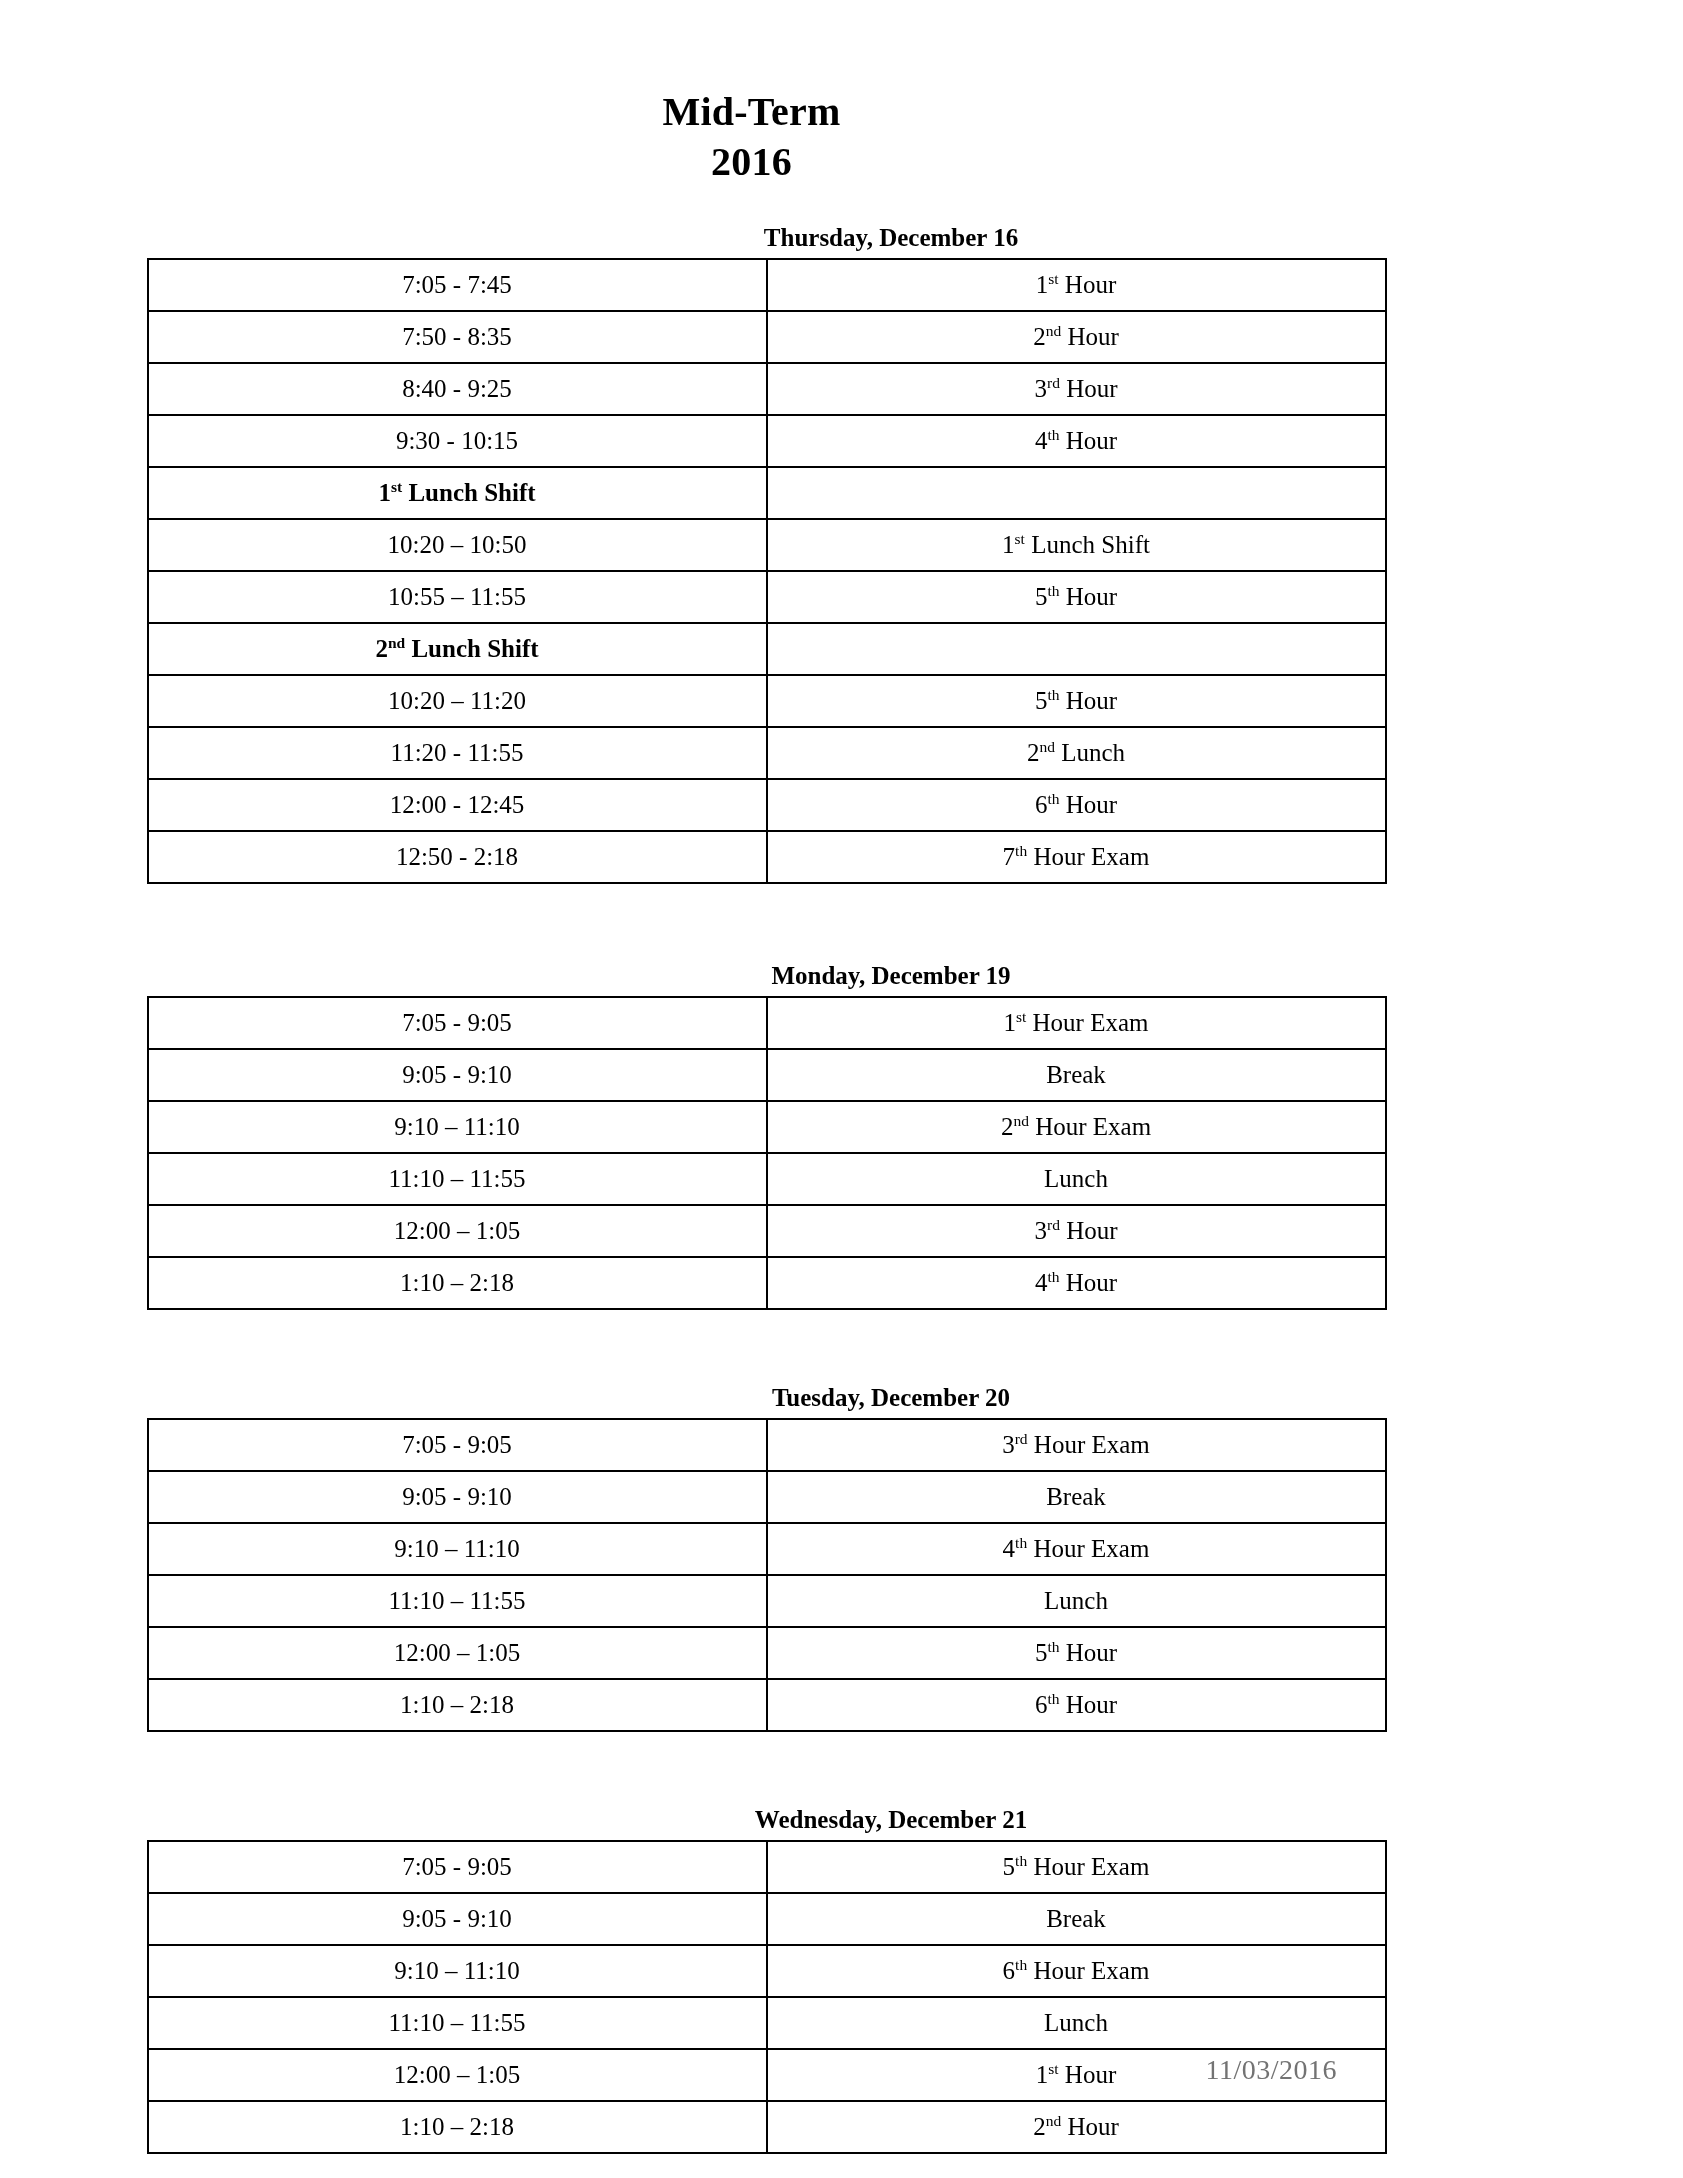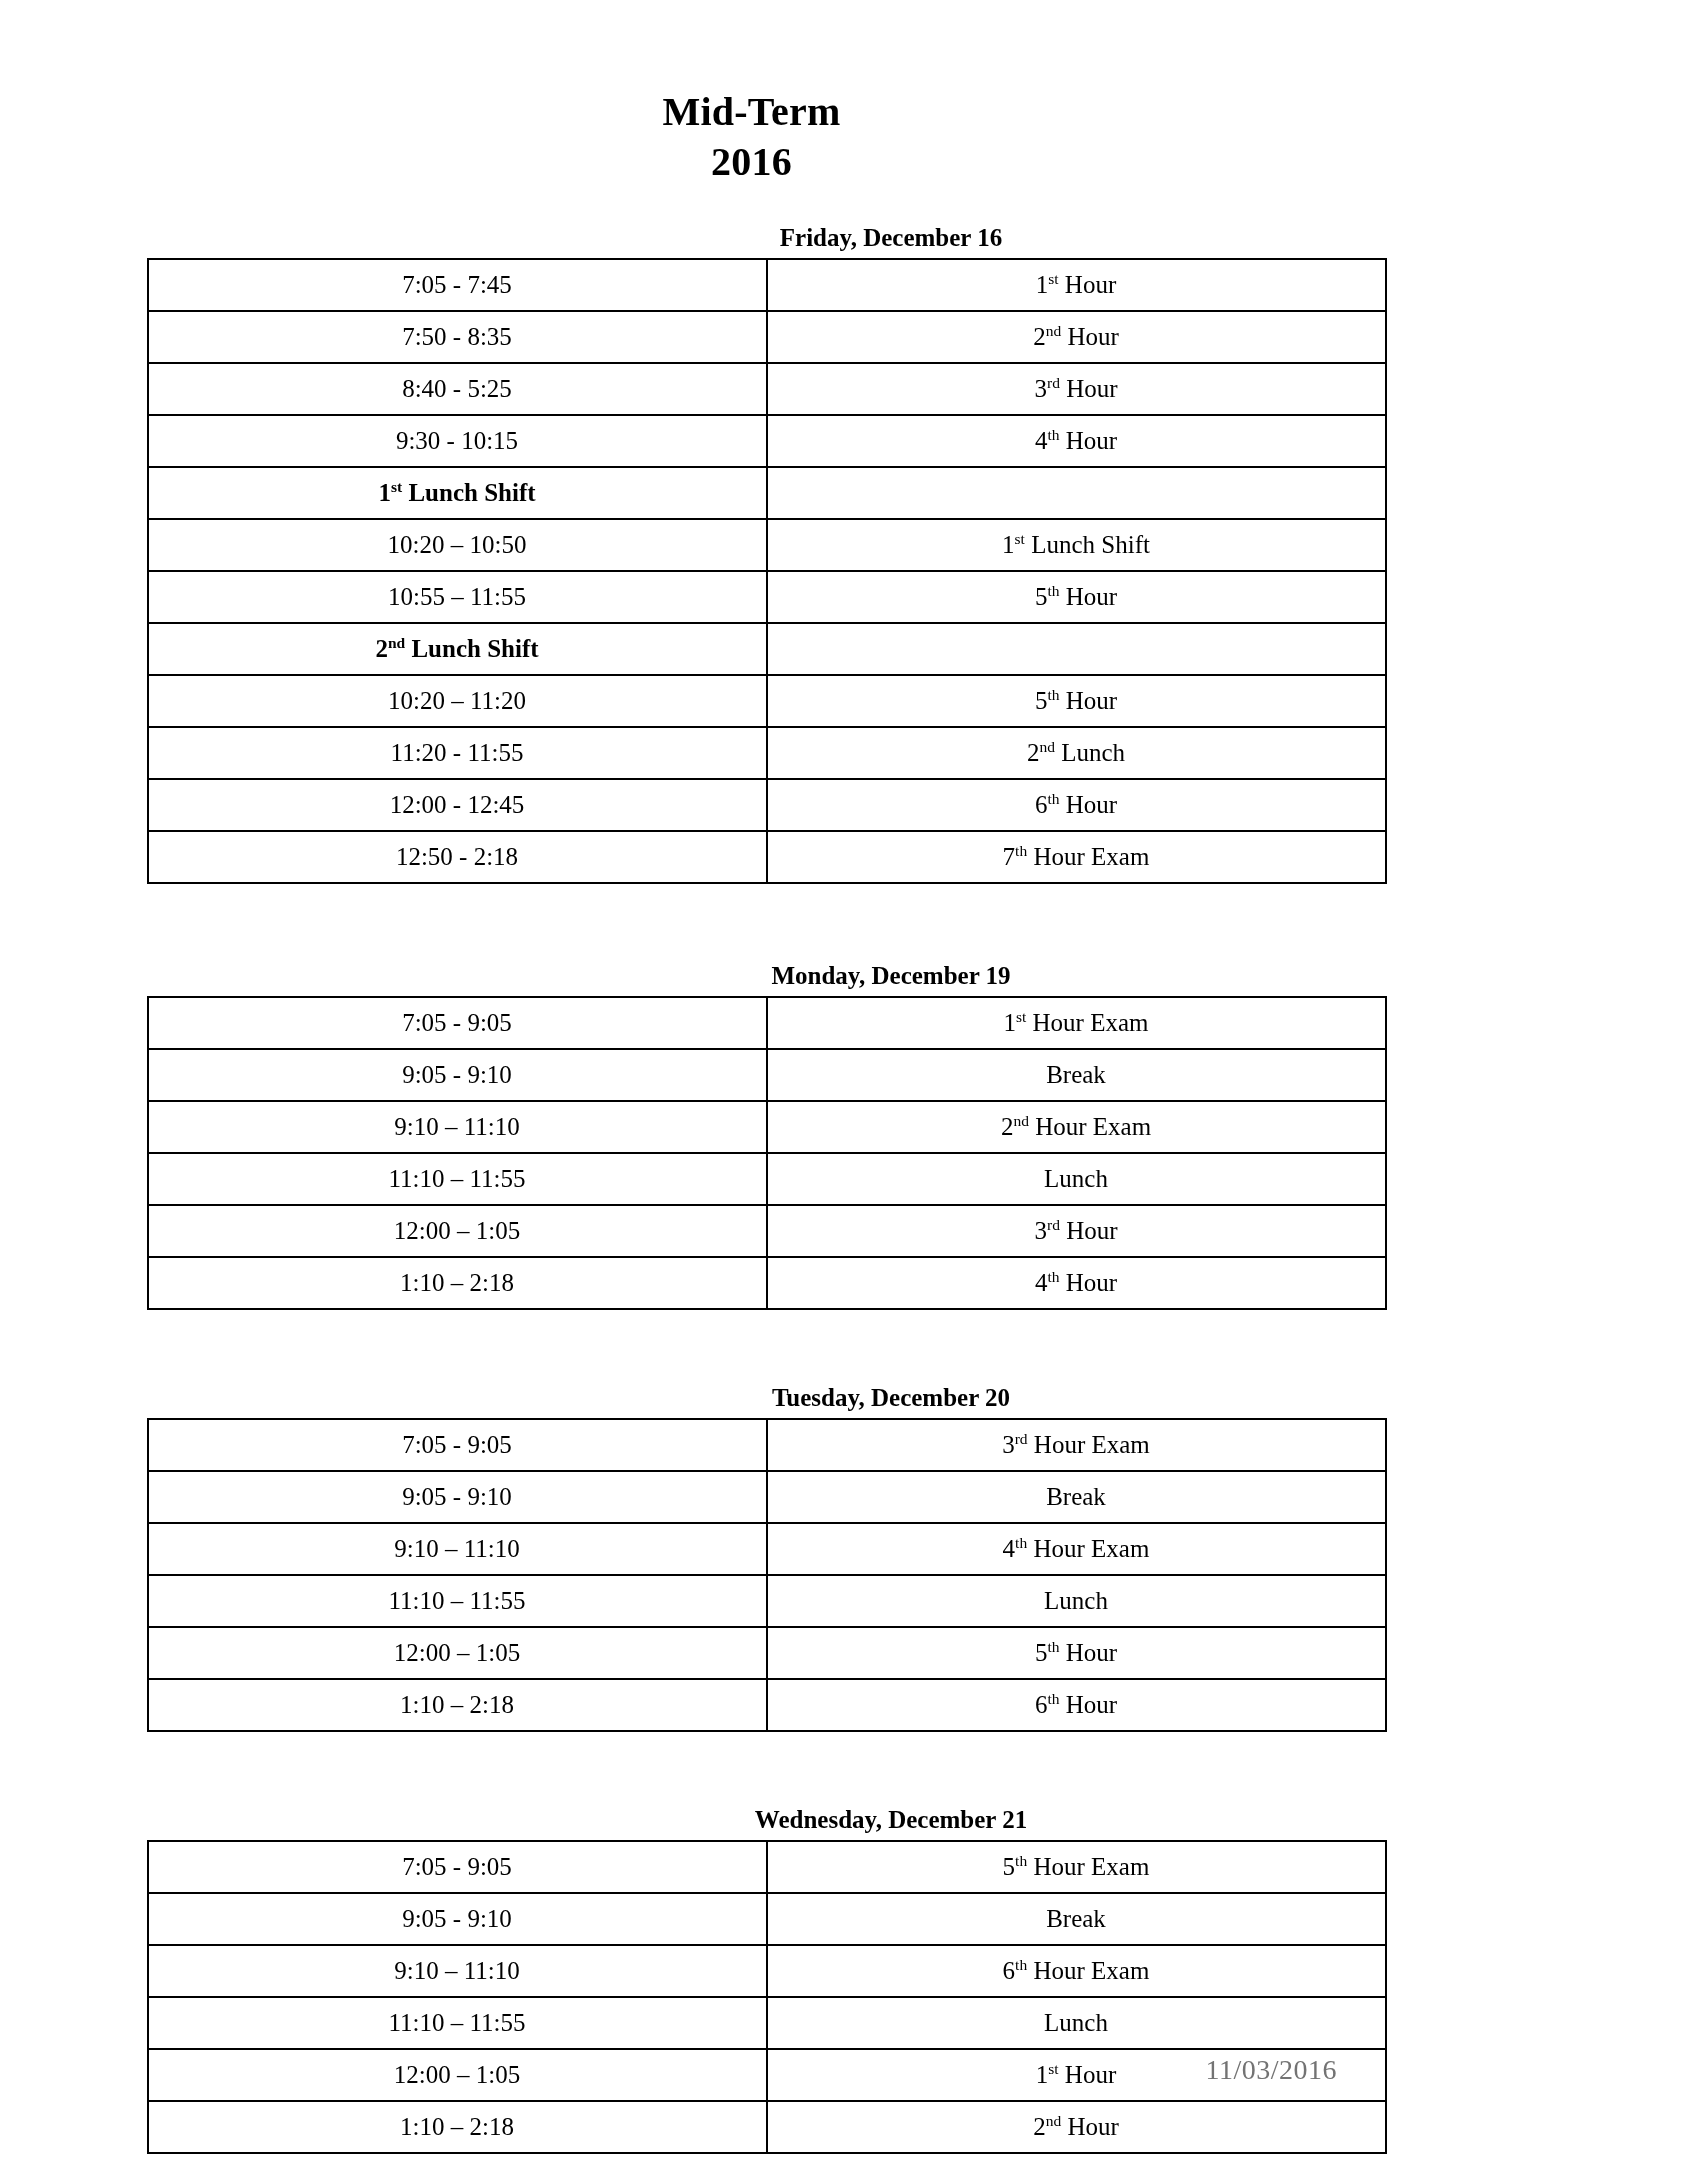--- a/index.html
+++ b/index.html
@@ -101,33 +101,33 @@
 
   <div class="title-block">
     <span class="title-line">Mid-Term</span>
     <span class="title-line">2016</span>
   </div>
 
   <div style="height:36px"></div>
 
   <div id="sections-root">
       <div class="day-section">
-        <div class="day-heading">Friday, December 16</div>
+        <div class="day-heading">Thursday, December 16</div>
         <table class="sched">
           <tbody>
             <tr>
               <td class="col-time">7:05 - 7:45</td>
               <td class="col-label"><span>1</span><sup>st</sup><span> Hour</span></td>
             </tr>
             <tr>
               <td class="col-time">7:50 - 8:35</td>
               <td class="col-label"><span>2</span><sup>nd</sup><span> Hour</span></td>
             </tr>
             <tr>
-              <td class="col-time">8:40 - 5:25</td>
+              <td class="col-time">8:40 - 9:25</td>
               <td class="col-label"><span>3</span><sup>rd</sup><span> Hour</span></td>
             </tr>
             <tr>
               <td class="col-time">9:30 - 10:15</td>
               <td class="col-label"><span>4</span><sup>th</sup><span> Hour</span></td>
             </tr>
             <tr>
               <td class="col-time bold-cell"><span>1</span><sup>st</sup><span> Lunch Shift</span></td>
               <td class="col-label"></td>
             </tr>

